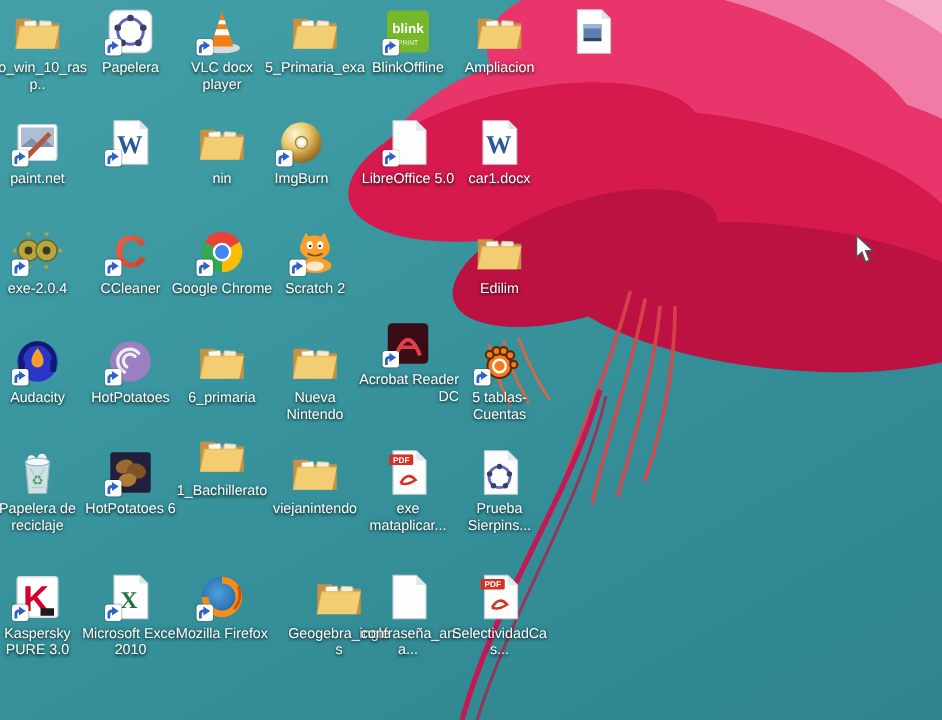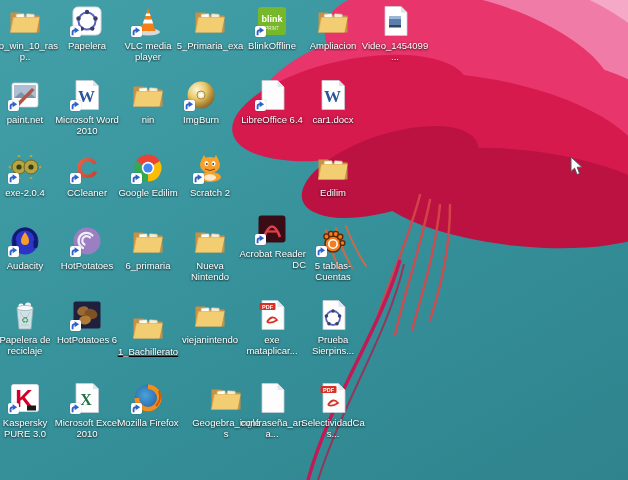--- a/index.html
+++ b/index.html
@@ -95,21 +95,21 @@
           <path d="M17 4 L24.5 27 H9.5 Z" fill="#f57f17"></path>
           <path d="M13.2 15.5 h7.6 l1.3 4 H11.9 Z" fill="#fff"></path>
           <path d="M15.2 9.5 h3.6 l0.8 2.6 h-5.2 Z" fill="#fff"></path>
         </svg>
         <span class="sc">
           <svg viewBox="0 0 10 10">
             <path d="M1.5 8.5 L1.5 5.5 C1.5 3.8 2.8 3 4.2 3 L4.2 1.2 L8.3 3.9 L4.2 6.6 L4.2 4.8 C3.4 4.8 3.2 5.2 3.2 6 L3.2 8.5 Z" fill="#2f62c9"></path>
           </svg>
         </span>
       </div>
-      <div class="label">VLC media player</div>
+      <div class="label">VLC docx player</div>
     </div>
     <div class="icon" style="left: 180px; top: 4px;">
       <div class="glyph">
         <svg viewBox="0 0 34 34">
           <path d="M2.5 8.5 h9.5 l2.5 3 h17 v17 h-29 z" fill="#c89145"></path>
           <rect x="8.5" y="10" width="8" height="15" rx="0.8" fill="#fdfbf2" stroke="#c9bd96" stroke-width="0.6" transform="rotate(-4 12 17)"></rect>
           <rect x="18" y="10" width="8" height="15" rx="0.8" fill="#f3edd8" stroke="#c9bd96" stroke-width="0.6" transform="rotate(3 22 17)"></rect>
           <path d="M2.5 28.5 L5.5 13.5 h26 l-3 15 z" fill="#f2cd72"></path>
           <path d="M2.5 28.5 L5.5 13.5 h26" fill="none" stroke="#e3b95a" stroke-width="0.8"></path>
         </svg>
@@ -146,21 +146,20 @@
     <div class="icon" style="left: 365px; top: 4px;">
       <div class="glyph">
         <svg viewBox="0 0 34 34">
           <path d="M7 2.5 h16 l6 6 v23 H7 Z" fill="#fff" stroke="#c8cdd4" stroke-width="0.8"></path>
           <path d="M23 2.5 l6 6 h-6 Z" fill="#dfe3e8"></path>
           <rect x="11" y="12" width="12" height="9" fill="#5a7fae"></rect>
           <rect x="11" y="12" width="12" height="3" fill="#9ab6d6"></rect>
           <rect x="11" y="21" width="12" height="2.5" fill="#30445c"></rect>
         </svg>
       </div>
-      <div class="label">Video_1454099...</div>
     </div>
     <div class="icon" style="left: -5px; top: 78px;">
       <div class="glyph">
         <svg viewBox="0 0 34 34">
           <rect x="4" y="5" width="26" height="24" rx="2" fill="#fff" stroke="#c9cfd8" stroke-width="0.8"></rect>
           <rect x="6" y="7" width="22" height="13" fill="#aebfd4"></rect>
           <path d="M6 20 l7 -6 5 4 4 -3 6 5 H6 Z" fill="#7d94ad"></path>
           <path d="M8 26 L24 10 l2.5 2 L11 28 Z" fill="#b35642"></path>
         </svg>
         <span class="sc">
@@ -177,21 +176,20 @@
           <path d="M6 2.5 h17 l5.5 5.5 v23.5 H6 Z" fill="#fff" stroke="#c6cdd6" stroke-width="0.8"></path>
           <path d="M23 2.5 l5.5 5.5 H23 Z" fill="#dde3ea"></path>
           <text x="16.5" y="24" font-size="17" font-weight="bold" fill="#2b579a" text-anchor="middle" font-family="Liberation Serif,serif">W</text>
         </svg>
         <span class="sc">
           <svg viewBox="0 0 10 10">
             <path d="M1.5 8.5 L1.5 5.5 C1.5 3.8 2.8 3 4.2 3 L4.2 1.2 L8.3 3.9 L4.2 6.6 L4.2 4.8 C3.4 4.8 3.2 5.2 3.2 6 L3.2 8.5 Z" fill="#2f62c9"></path>
           </svg>
         </span>
       </div>
-      <div class="label">Microsoft Word 2010</div>
     </div>
     <div class="icon" style="left: 118px; top: 78px;">
       <div class="glyph">
         <svg viewBox="0 0 34 34">
           <path d="M2.5 8.5 h9.5 l2.5 3 h17 v17 h-29 z" fill="#c89145"></path>
           <rect x="8.5" y="10" width="8" height="15" rx="0.8" fill="#fdfbf2" stroke="#c9bd96" stroke-width="0.6" transform="rotate(-4 12 17)"></rect>
           <rect x="18" y="10" width="8" height="15" rx="0.8" fill="#f3edd8" stroke="#c9bd96" stroke-width="0.6" transform="rotate(3 22 17)"></rect>
           <path d="M2.5 28.5 L5.5 13.5 h26 l-3 15 z" fill="#f2cd72"></path>
           <path d="M2.5 28.5 L5.5 13.5 h26" fill="none" stroke="#e3b95a" stroke-width="0.8"></path>
         </svg>
@@ -226,21 +224,21 @@
         <svg viewBox="0 0 34 34">
           <path d="M7 2.5 h15.5 l6.5 6.5 v22.5 H7 Z" fill="#fdfdfd" stroke="#c6cdd6" stroke-width="0.8"></path>
           <path d="M22.5 2.5 l6.5 6.5 h-6.5 Z" fill="#e2e7ec"></path>
         </svg>
         <span class="sc">
           <svg viewBox="0 0 10 10">
             <path d="M1.5 8.5 L1.5 5.5 C1.5 3.8 2.8 3 4.2 3 L4.2 1.2 L8.3 3.9 L4.2 6.6 L4.2 4.8 C3.4 4.8 3.2 5.2 3.2 6 L3.2 8.5 Z" fill="#2f62c9"></path>
           </svg>
         </span>
       </div>
-      <div class="label">LibreOffice 6.4</div>
+      <div class="label">LibreOffice 5.0</div>
     </div>
     <div class="icon" style="left: 303px; top: 78px;">
       <div class="glyph">
         <svg viewBox="0 0 34 34">
           <path d="M6 2.5 h17 l5.5 5.5 v23.5 H6 Z" fill="#fff" stroke="#c6cdd6" stroke-width="0.8"></path>
           <path d="M23 2.5 l5.5 5.5 H23 Z" fill="#dde3ea"></path>
           <text x="16.5" y="24" font-size="17" font-weight="bold" fill="#2b579a" text-anchor="middle" font-family="Liberation Serif,serif">W</text>
         </svg>
       </div>
       <div class="label">car1.docx</div>
@@ -295,21 +293,21 @@
           <path d="M17 17 L17 30.5 A13.5 13.5 0 0 1 5.3 10.25 Z" fill="#34a853"></path>
           <circle cx="17" cy="17" r="6.2" fill="#fff"></circle>
           <circle cx="17" cy="17" r="4.6" fill="#4285f4"></circle>
         </svg>
         <span class="sc">
           <svg viewBox="0 0 10 10">
             <path d="M1.5 8.5 L1.5 5.5 C1.5 3.8 2.8 3 4.2 3 L4.2 1.2 L8.3 3.9 L4.2 6.6 L4.2 4.8 C3.4 4.8 3.2 5.2 3.2 6 L3.2 8.5 Z" fill="#2f62c9"></path>
           </svg>
         </span>
       </div>
-      <div class="label">Google Edilim</div>
+      <div class="label">Google Chrome</div>
     </div>
     <div class="icon" style="left: 180px; top: 151px;">
       <div class="glyph">
         <svg viewBox="0 0 34 34">
           <path d="M8 10 L11 4 L14 9 Z" fill="#f5a623"></path>
           <path d="M20 9 L23 4 L26 10 Z" fill="#f5a623"></path>
           <ellipse cx="17" cy="14" rx="10" ry="8" fill="#f7a12c"></ellipse>
           <ellipse cx="13.5" cy="12.5" rx="2" ry="2.6" fill="#fff"></ellipse>
           <ellipse cx="20.5" cy="12.5" rx="2" ry="2.6" fill="#fff"></ellipse>
           <circle cx="13.8" cy="13" r="0.9" fill="#333"></circle>
@@ -454,21 +452,21 @@
           <ellipse cx="15" cy="22" rx="6" ry="4.5" fill="#b07a39" transform="rotate(-8 15 22)"></ellipse>
         </svg>
         <span class="sc">
           <svg viewBox="0 0 10 10">
             <path d="M1.5 8.5 L1.5 5.5 C1.5 3.8 2.8 3 4.2 3 L4.2 1.2 L8.3 3.9 L4.2 6.6 L4.2 4.8 C3.4 4.8 3.2 5.2 3.2 6 L3.2 8.5 Z" fill="#2f62c9"></path>
           </svg>
         </span>
       </div>
       <div class="label">HotPotatoes 6</div>
     </div>
-    <div class="icon" style="left: 118px; top: 310px; text-decoration: underline;">
+    <div class="icon" style="left: 118px; top: 286px;">
       <div class="glyph">
         <svg viewBox="0 0 34 34">
           <path d="M2.5 8.5 h9.5 l2.5 3 h17 v17 h-29 z" fill="#c89145"></path>
           <rect x="8.5" y="10" width="8" height="15" rx="0.8" fill="#fdfbf2" stroke="#c9bd96" stroke-width="0.6" transform="rotate(-4 12 17)"></rect>
           <rect x="18" y="10" width="8" height="15" rx="0.8" fill="#f3edd8" stroke="#c9bd96" stroke-width="0.6" transform="rotate(3 22 17)"></rect>
           <path d="M2.5 28.5 L5.5 13.5 h26 l-3 15 z" fill="#f2cd72"></path>
           <path d="M2.5 28.5 L5.5 13.5 h26" fill="none" stroke="#e3b95a" stroke-width="0.8"></path>
         </svg>
       </div>
       <div class="label">1_Bachillerato</div>

